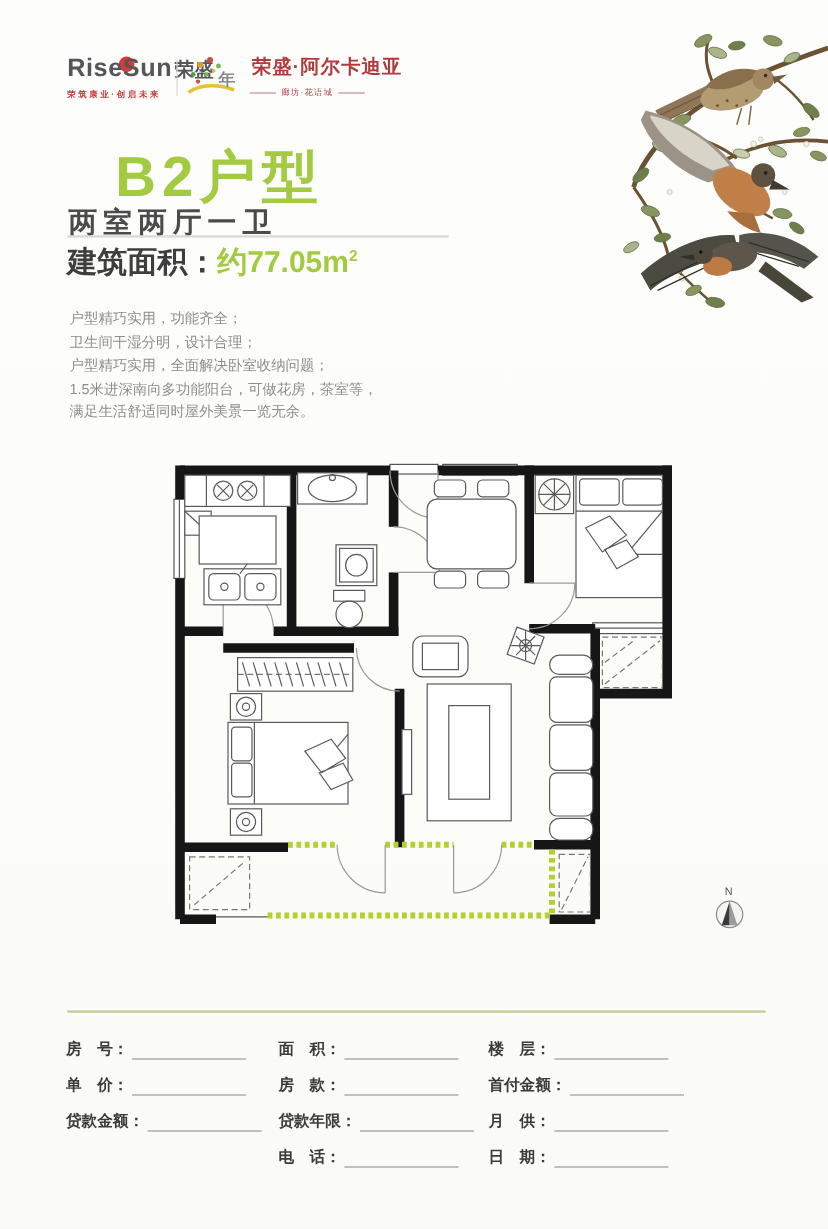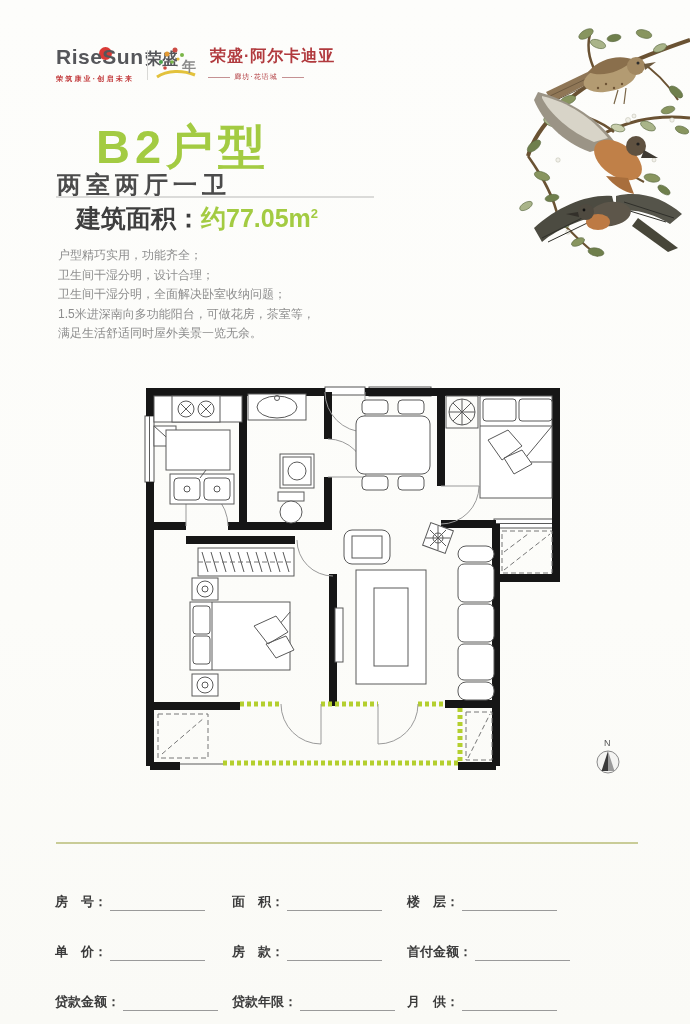--- a/index.html
+++ b/index.html
@@ -26,40 +26,40 @@
   .sub-text{font-size:7px;color:#b13a3e;letter-spacing:1px;white-space:nowrap;}
 
   
   .birds{position:absolute;left:438px;top:0;width:252px;height:264px;}
 
   
   .unit-title{position:absolute;left:56px;top:116px;font-size:47px;font-weight:bold;color:#a3cb42;letter-spacing:5px;white-space:nowrap;margin-left:40px;}
   .layout-line{position:absolute;left:57px;top:169px;font-size:24px;font-weight:600;color:#4b4b4b;letter-spacing:5px;white-space:nowrap;font-family:Liberation Mono, monospace;}
   .hr1{position:absolute;left:56px;top:196px;width:318px;height:2px;background:#dbdbd9;}
   .area-line{position:absolute;left:56px;top:202px;font-size:25px;font-weight:bold;white-space:nowrap;}
-  .area-label{color:#3e3e3e;margin-left:20px;}
+  .area-label{color:#3e3e3e;}
   .area-value{color:#a3cb42;}
   .area-value sup{font-size:13px;}
-  .features{position:absolute;left:58px;top:246px;font-size:12px;color:#8d8d8d;line-height:19.5px;}
+  .features{position:absolute;left:58px;top:256px;font-size:12px;color:#8d8d8d;line-height:19.5px;}
 
   
   .plan{position:absolute;left:128px;top:374px;}
   .w{stroke:#161616;stroke-width:8;fill:none;stroke-linecap:butt;}
   .f{stroke:#5a5a5a;stroke-width:1;fill:#ffffff;}
   .fn{stroke:#5a5a5a;stroke-width:1;fill:none;}
   .door{stroke:#9a9a9a;stroke-width:1;fill:none;}
   .gd{stroke:#b4cf2e;stroke-width:5;fill:none;stroke-dasharray:4 3;}
   .dsh{stroke:#777;stroke-width:1;fill:none;stroke-dasharray:5 3;}
   .win{stroke:#555;stroke-width:1;fill:#ffffff;}
 
   
   .hr2{position:absolute;left:56px;top:842px;width:582px;height:2px;background:#c9cc97;}
   .form-col{position:absolute;top:861px;}
   .col1{left:55px;} .col2{left:232px;} .col3{left:407px;}
-  .field{display:flex;align-items:flex-end;height:22px;margin-bottom:8px;margin-top:28px;}
+  .field{display:flex;align-items:flex-end;height:22px;margin-bottom:8px;}
   .flabel{font-size:13px;font-weight:bold;color:#3b3b3b;white-space:nowrap;}
   .fline{width:95px;border-bottom:1.5px solid #9a9a9a;height:16px;margin-left:3px;}
 </style>
 </head>
 <body>
 
 <div class="page">
 
   <div class="brand">
     <div class="brand-line">
@@ -184,21 +184,21 @@
 
   <div class="unit-title">B2户型</div>
   <div class="layout-line">两室两厅一卫</div>
   <div class="hr1"></div>
   <div class="area-line">
     <span class="area-label">建筑面积：</span><span class="area-value"><span>约77.05m</span><sup>2</sup></span>
   </div>
   <div class="features">
     <div>户型精巧实用，功能齐全；</div>
     <div>卫生间干湿分明，设计合理；</div>
-    <div>卫生间干湿分明，全面解决卧室收纳问题；</div>
+    <div>户型精巧实用，全面解决卧室收纳问题；</div>
     <div>1.5米进深南向多功能阳台，可做花房，茶室等，</div>
     <div>满足生活舒适同时屋外美景一览无余。</div>
   </div>
 
   <div class="plan">
     <svg width="510" height="415" viewBox="0 0 510 415">
 
       <g>
         <rect class="win" x="17" y="42" width="9" height="66"></rect>
           <path class="fn" d="M21.5,42 V108"></path>

